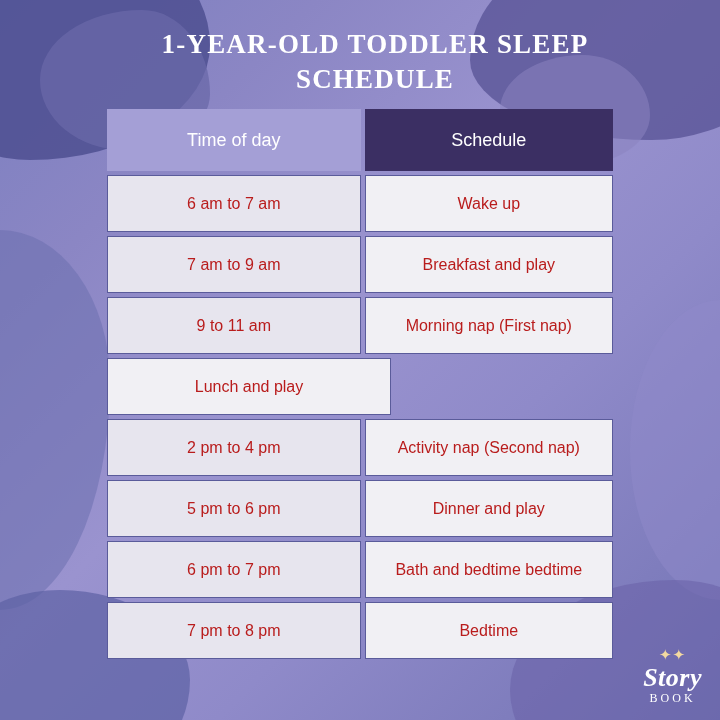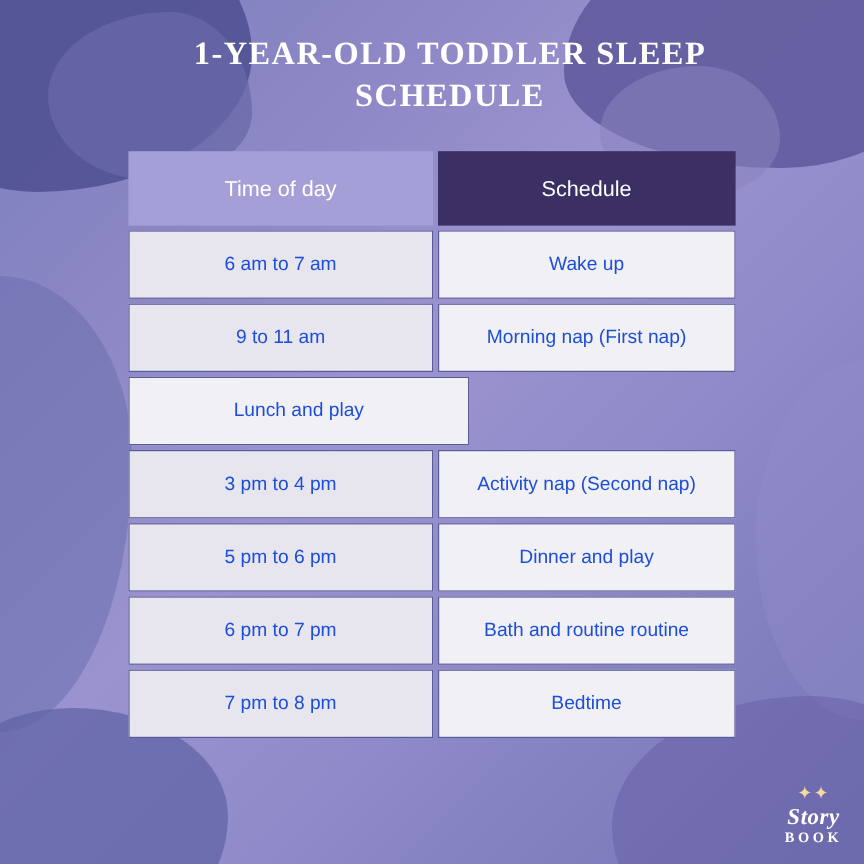--- a/index.html
+++ b/index.html
@@ -92,37 +92,37 @@
     font-size: 27px;
     letter-spacing: 1.2px;
     line-height: 1.3;
     padding: 27px 60px 0 90px;
     text-transform: uppercase;
   }
 
   .table-wrap {
     position: relative;
     z-index: 3;
-    margin: 29px auto 0 auto;
+    margin: 12px auto 0 auto;
     width: 506px;
   }
   .row {
     display: flex;
     gap: 4px;
     margin-bottom: 4px;
   }
   .cell {
     box-sizing: border-box;
     display: flex;
     align-items: center;
     justify-content: center;
     text-align: center;
     height: 57px;
     font-size: 16px;
-    color: #1d4ed8;
+    color: #b91c1c;
     background: #eceaf1;
     border: 1px solid #5a5b9a;
     padding: 4px 8px;
   }
   .col-time { width: 290px; }
   .col-act  { width: 284px; }
 
   .head .cell {
     height: 62px;
     color: #ffffff;
@@ -145,28 +145,28 @@
     font-family: "Liberation Serif", serif;
     line-height: 1;
   }
   .logo .mark {
     font-size: 15px;
     letter-spacing: 1px;
     margin-bottom: 2px;
     color: #f3d9a0;
   }
   .logo .story {
-    font-size: 19px;
+    font-size: 26px;
     font-weight: bold;
     font-style: italic;
     letter-spacing: .5px;
   }
   .logo .book {
     font-size: 12px;
-    font-weight: bold;
+    font-weight: normal;
     letter-spacing: 3px;
     margin-top: 1px;
   }
 </style>
 </head>
 <body>
 
 <div class="poster">
 
   <div class="blob blob-tl"></div>
@@ -185,43 +185,47 @@
     <div class="row head">
       <div class="cell col-time">Time of day</div>
       <div class="cell col-act">Schedule</div>
     </div>
 
     <div class="row">
       <div class="cell col-time time">6 am to 7 am</div>
       <div class="cell col-act act">Wake up</div>
     </div>
 
+    <div class="row">
+      <div class="cell col-time time">7 am to 9 am</div>
+      <div class="cell col-act act">Breakfast and play</div>
+    </div>
 
     <div class="row">
       <div class="cell col-time time">9 to 11 am</div>
       <div class="cell col-act act">Morning nap (First nap)</div>
     </div>
 
     <div class="row">
       <div class="cell col-act act">Lunch and play</div>
     </div>
 
     <div class="row">
-      <div class="cell col-time time">3 pm to 4 pm</div>
+      <div class="cell col-time time">2 pm to 4 pm</div>
       <div class="cell col-act act">Activity nap (Second nap)</div>
     </div>
 
     <div class="row">
       <div class="cell col-time time">5 pm to 6 pm</div>
       <div class="cell col-act act">Dinner and play</div>
     </div>
 
     <div class="row">
       <div class="cell col-time time">6 pm to 7 pm</div>
-      <div class="cell col-act act">Bath and routine routine</div>
+      <div class="cell col-act act">Bath and bedtime bedtime</div>
     </div>
 
     <div class="row">
       <div class="cell col-time time">7 pm to 8 pm</div>
       <div class="cell col-act act">Bedtime</div>
     </div>
 
   </div>
 
   <div class="logo">

